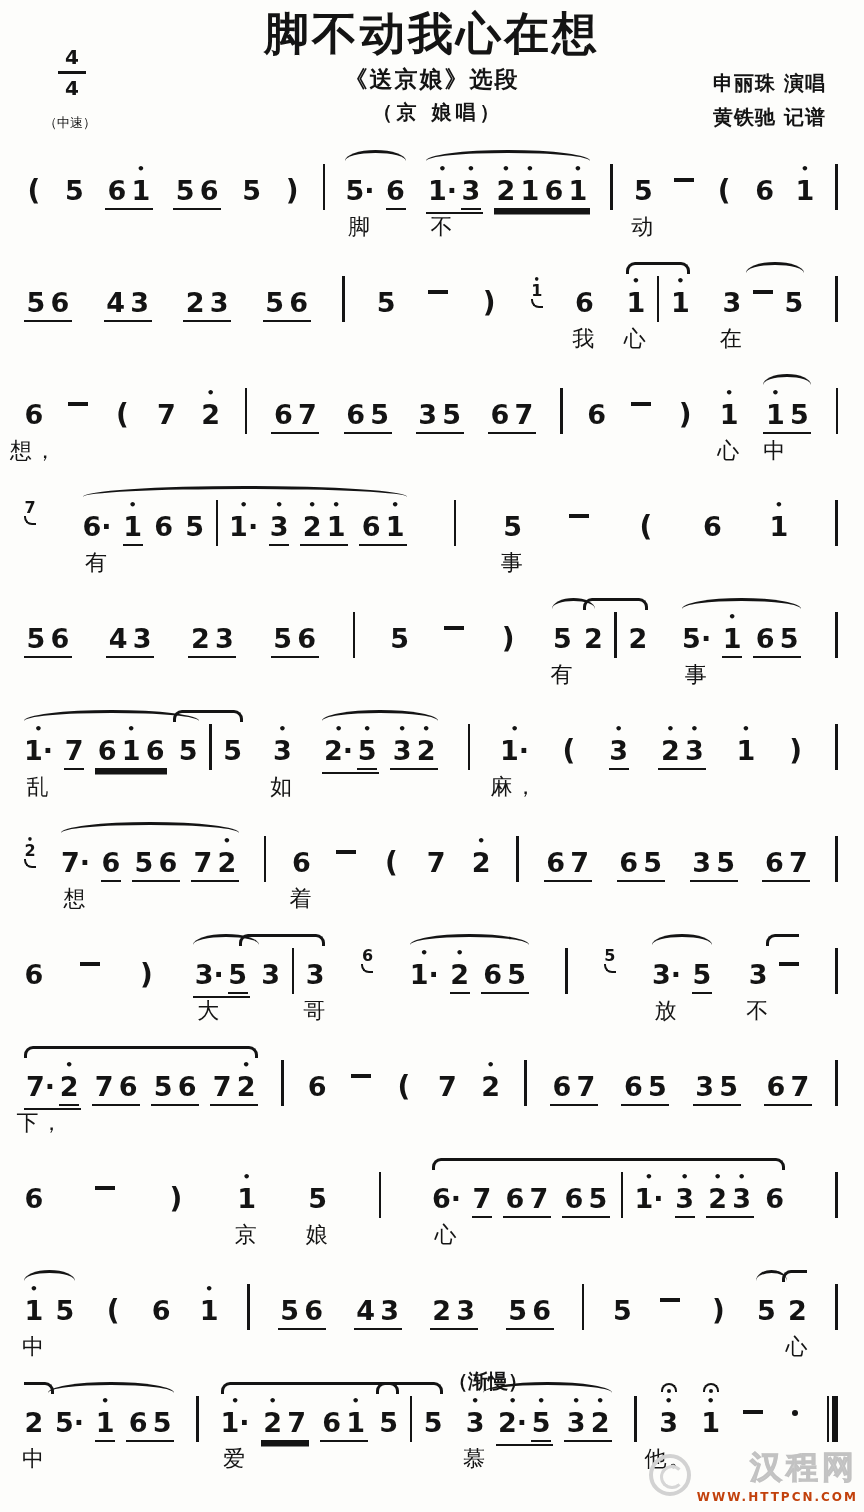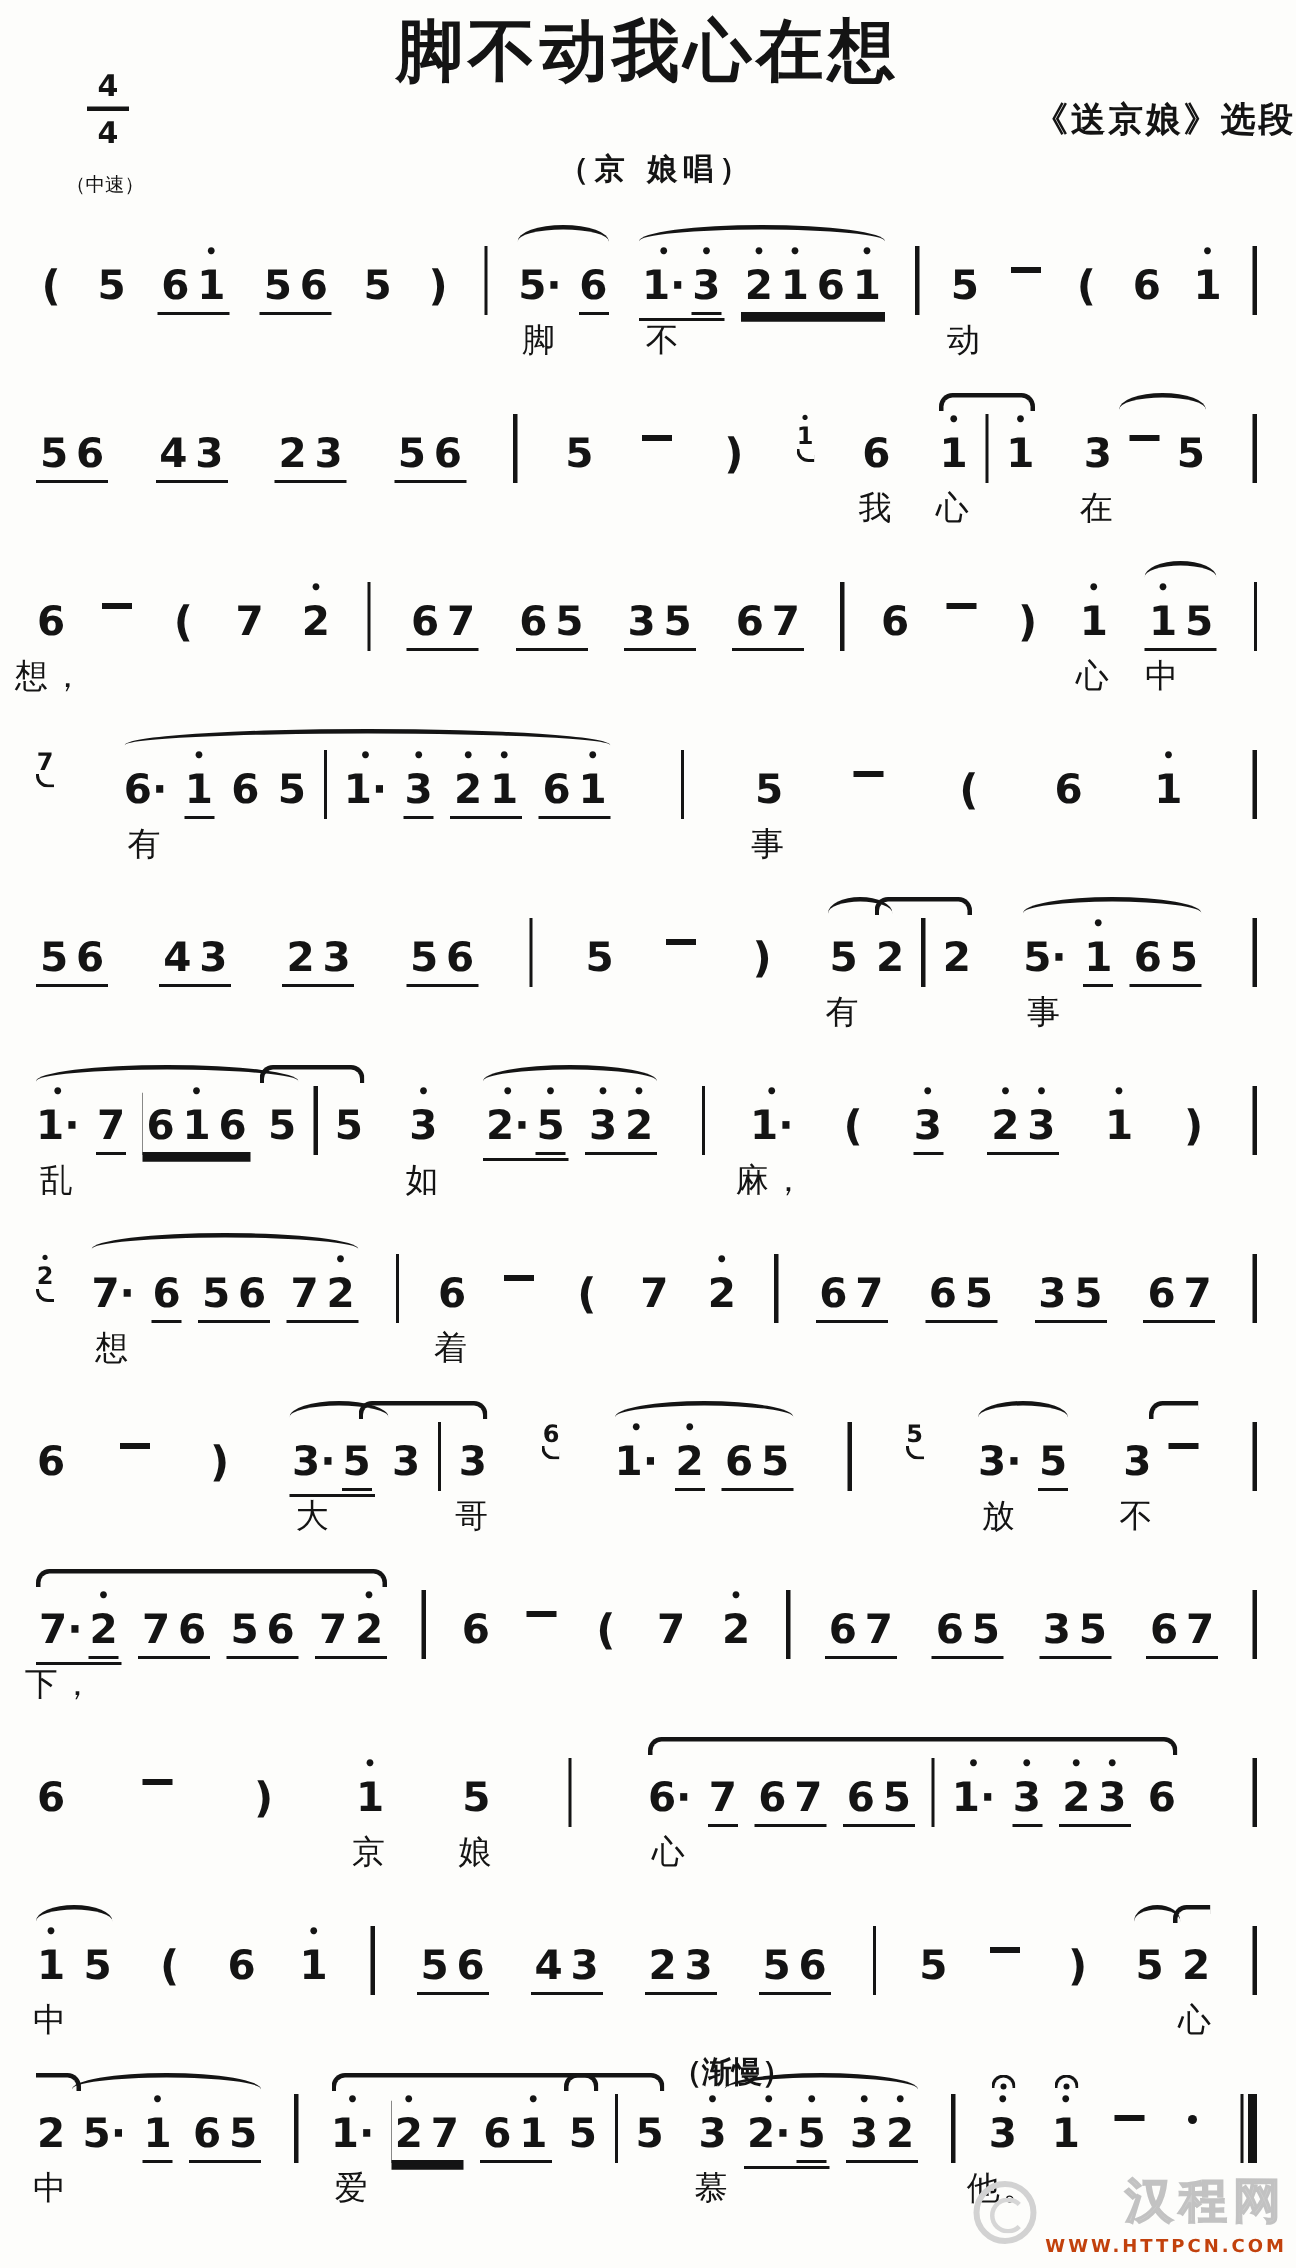--- a/index.html
+++ b/index.html
@@ -7,21 +7,21 @@
     width:864px;height:1512px;background:#fdfdfb;color:#141414;
     font-family:"DejaVu Sans","Liberation Sans",sans-serif;
     position:relative;overflow:hidden;
   }
   
   header{position:relative;height:150px;}
   .title{
     margin:0;text-align:center;font-size:45px;font-weight:700;
     letter-spacing:3px;padding-top:4px;font-family:"DejaVu Sans",sans-serif;
   }
-  .subtitle{position:absolute;left:0;right:0;top:64px;text-align:right;
+  .subtitle{position:absolute;left:0;right:0;top:64px;text-align:center;
     font-size:23px;font-weight:700;letter-spacing:2px;}
   .voice{position:absolute;left:0;right:0;top:99px;text-align:center;
     font-size:20px;font-weight:700;letter-spacing:4px;padding-left:12px;}
   .timesig{position:absolute;left:58px;top:44px;width:28px;text-align:center;
     font-size:20px;font-weight:800;line-height:26px;}
   .tsline{display:block;height:3px;background:#141414;margin:1px 0;}
   .tempo{position:absolute;left:44px;top:114px;font-size:13px;font-weight:400;}
   .credits{position:absolute;right:38px;top:66px;font-size:20px;font-weight:700;
     line-height:34px;letter-spacing:1px;}
   
@@ -86,20 +86,24 @@
 <header>
   <h1 class="title">脚不动我心在想</h1>
   <div class="timesig">
     <span>4</span>
     <span class="tsline"></span>
     <span>4</span>
   </div>
   <div class="subtitle">《送京娘》选段</div>
   <div class="voice">（京 娘唱）</div>
   <div class="tempo">（中速）</div>
+  <div class="credits">
+    <div>申丽珠  演唱</div>
+    <div>黄铁驰  记谱</div>
+  </div>
 </header>
 
 <div id="score">
     <div class="mline">
       <span class="tok">
         <span class="hd"></span>
         <span class="ptx">(</span>
       </span>
       <span class="tok note">
         <span class="hd"></span>

